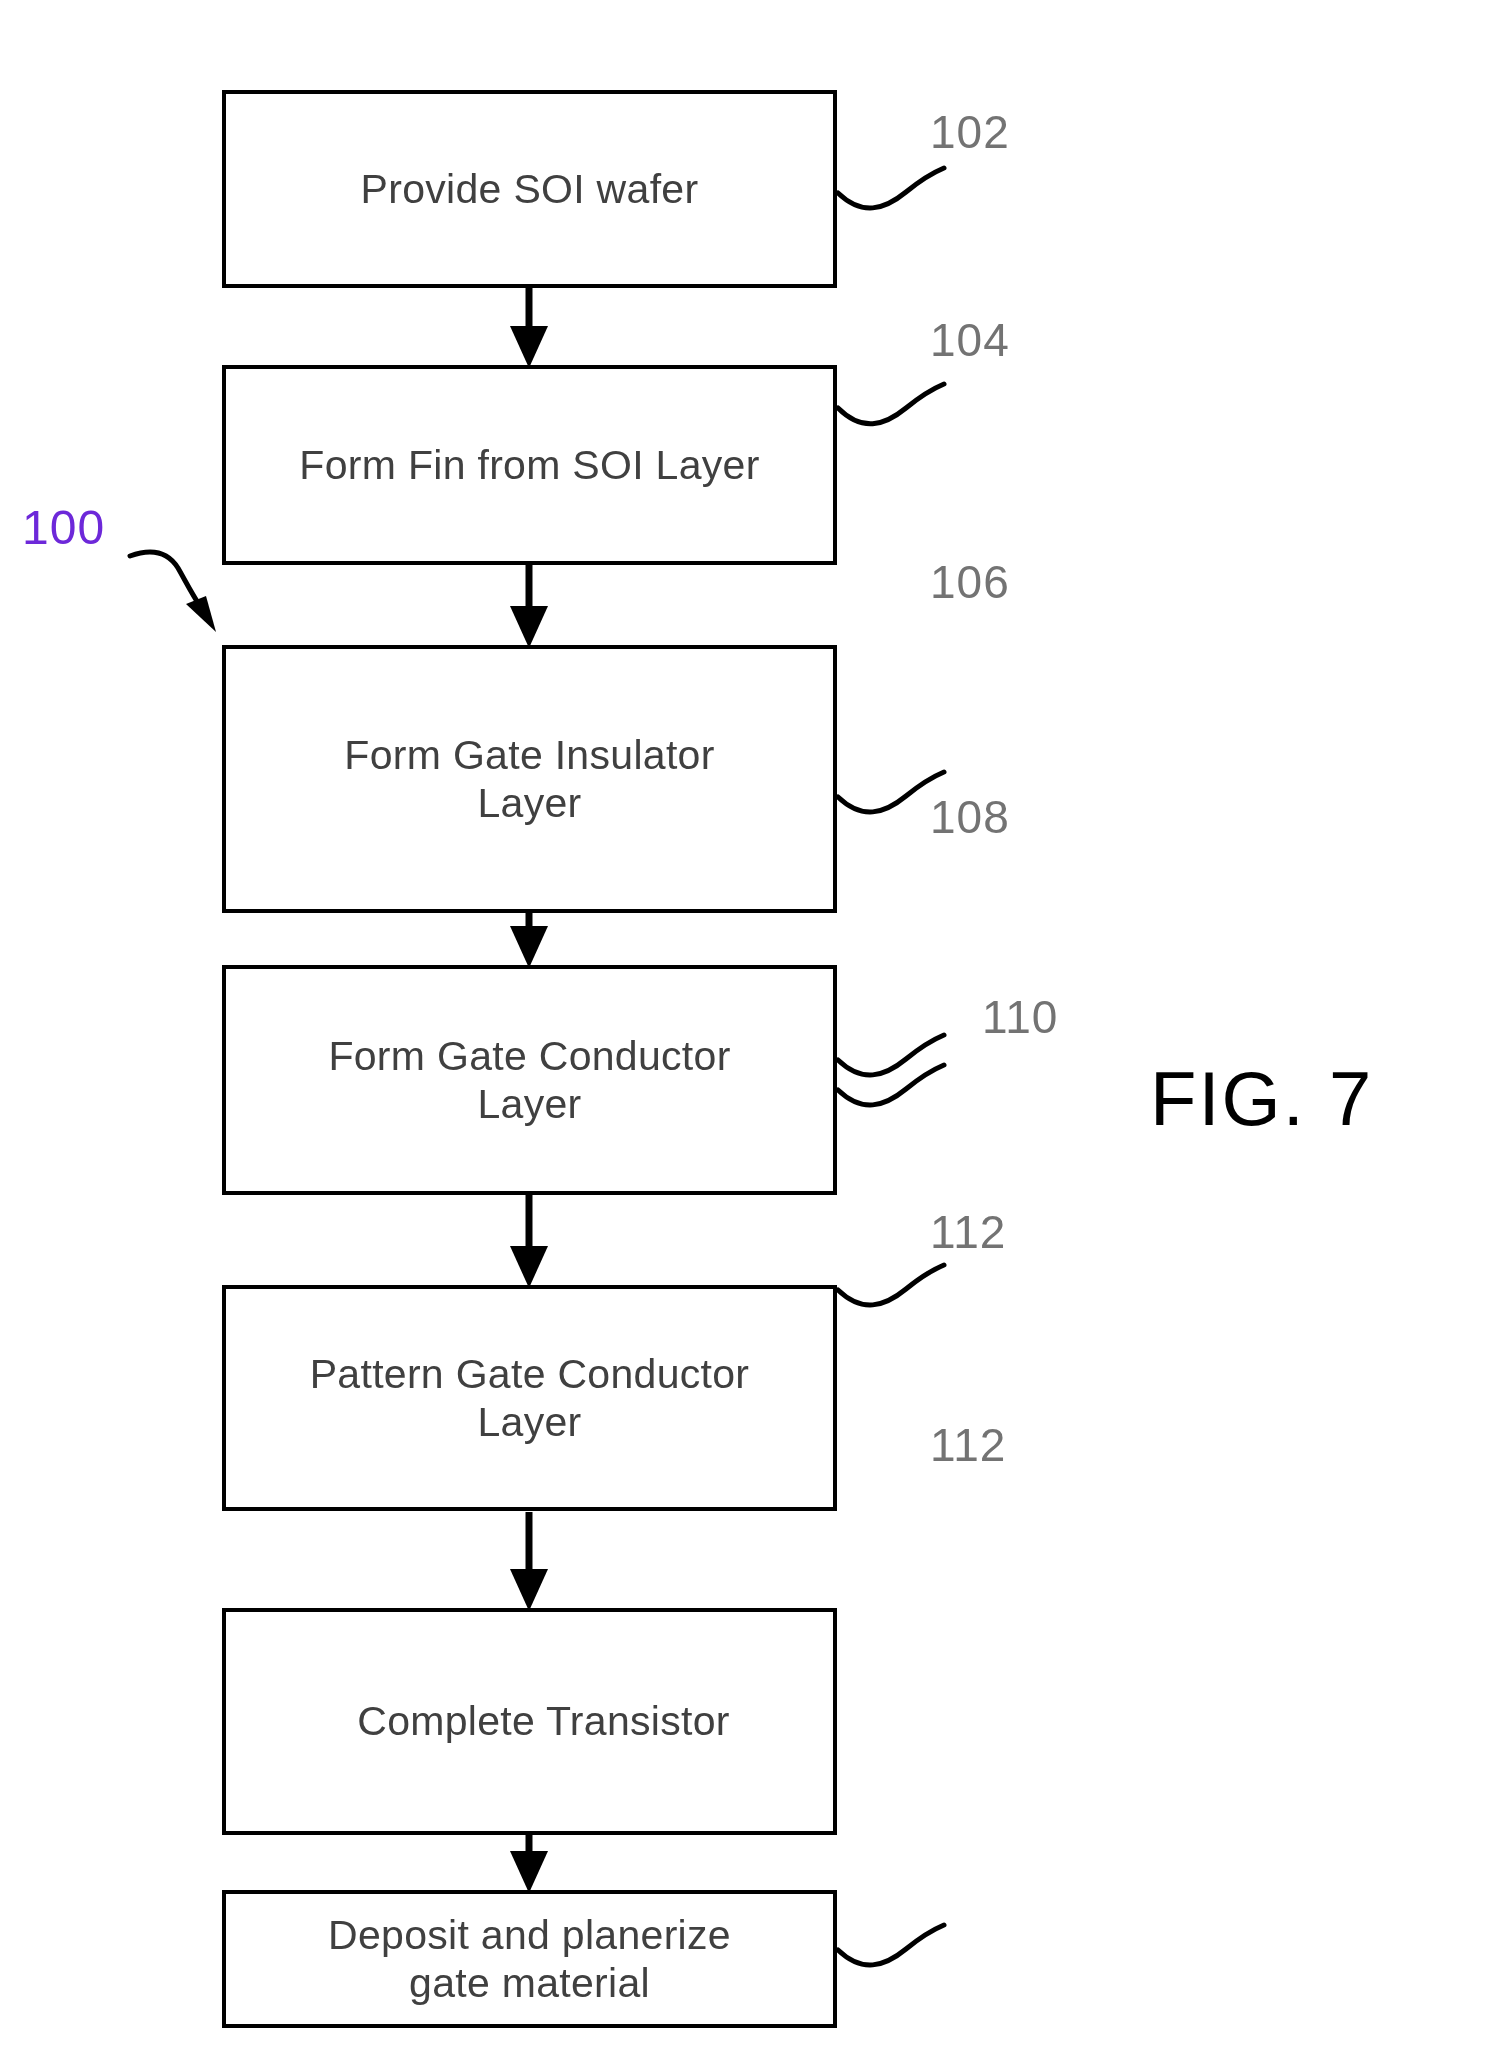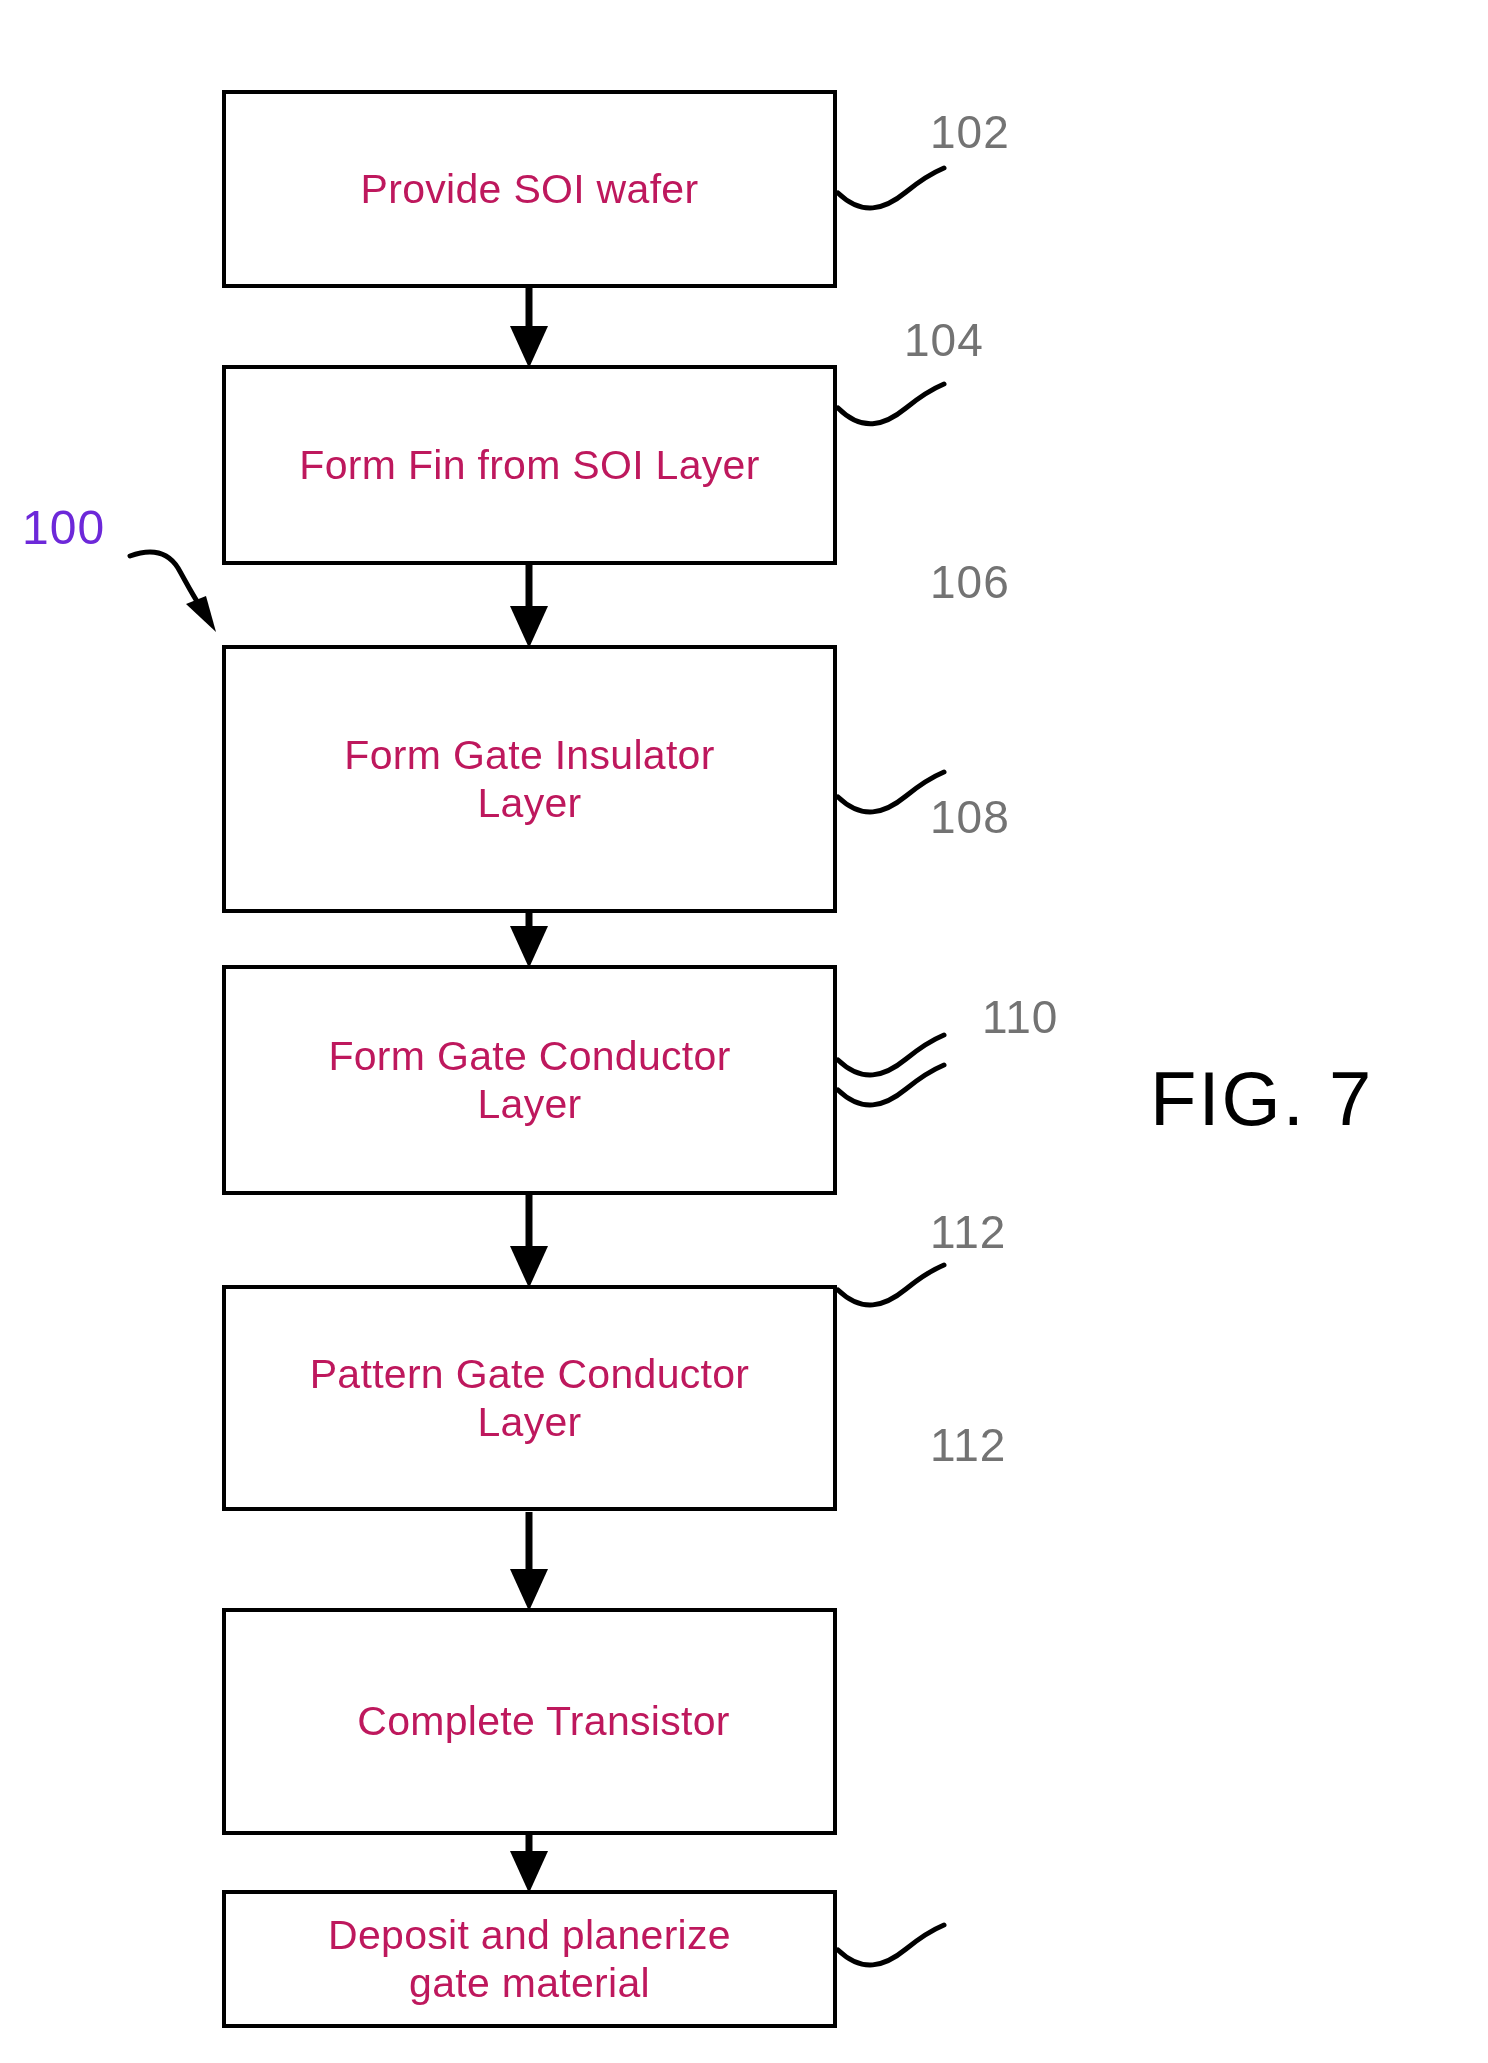--- a/index.html
+++ b/index.html
@@ -29,21 +29,21 @@
     display: flex;
     align-items: center;
     justify-content: center;
     text-align: center;
   }
   .proc-box-label {
     font-family: "Liberation Sans", sans-serif;
     font-size: 41px;
     line-height: 1.18;
     letter-spacing: 0.3px;
-    color: #be185d;
+    color: #404040;
     padding: 0 12px;
     white-space: pre-line;
   }
 
   
   .ref-num {
     position: absolute;
     font-family: "Liberation Sans", sans-serif;
     font-size: 46px;
     letter-spacing: 1px;
@@ -167,21 +167,21 @@
     <div class="proc-box-label">Complete Transistor</div>
   </div>
 
   <div class="proc-box" style="left:222px; top:1890px; width:615px; height:138px;">
     <div class="proc-box-label">Deposit and planerize
 gate material</div>
   </div>
 
   <div class="ref-num" style="left:930px; top:105px;">102</div>
 
-  <div class="ref-num" style="left:904px; top:313px;text-align:center;">104</div>
+  <div class="ref-num" style="left:930px; top:313px;text-align:center;">104</div>
 
   <div class="ref-num" style="left:930px; top:555px;">106</div>
 
   <div class="ref-num" style="left:930px; top:790px;">108</div>
 
   <div class="ref-num" style="left:982px; top:990px;">110</div>
 
   <div class="ref-num" style="left:930px; top:1205px;">112</div>
 
   <div class="ref-num" style="left:930px; top:1418px;">112</div>

